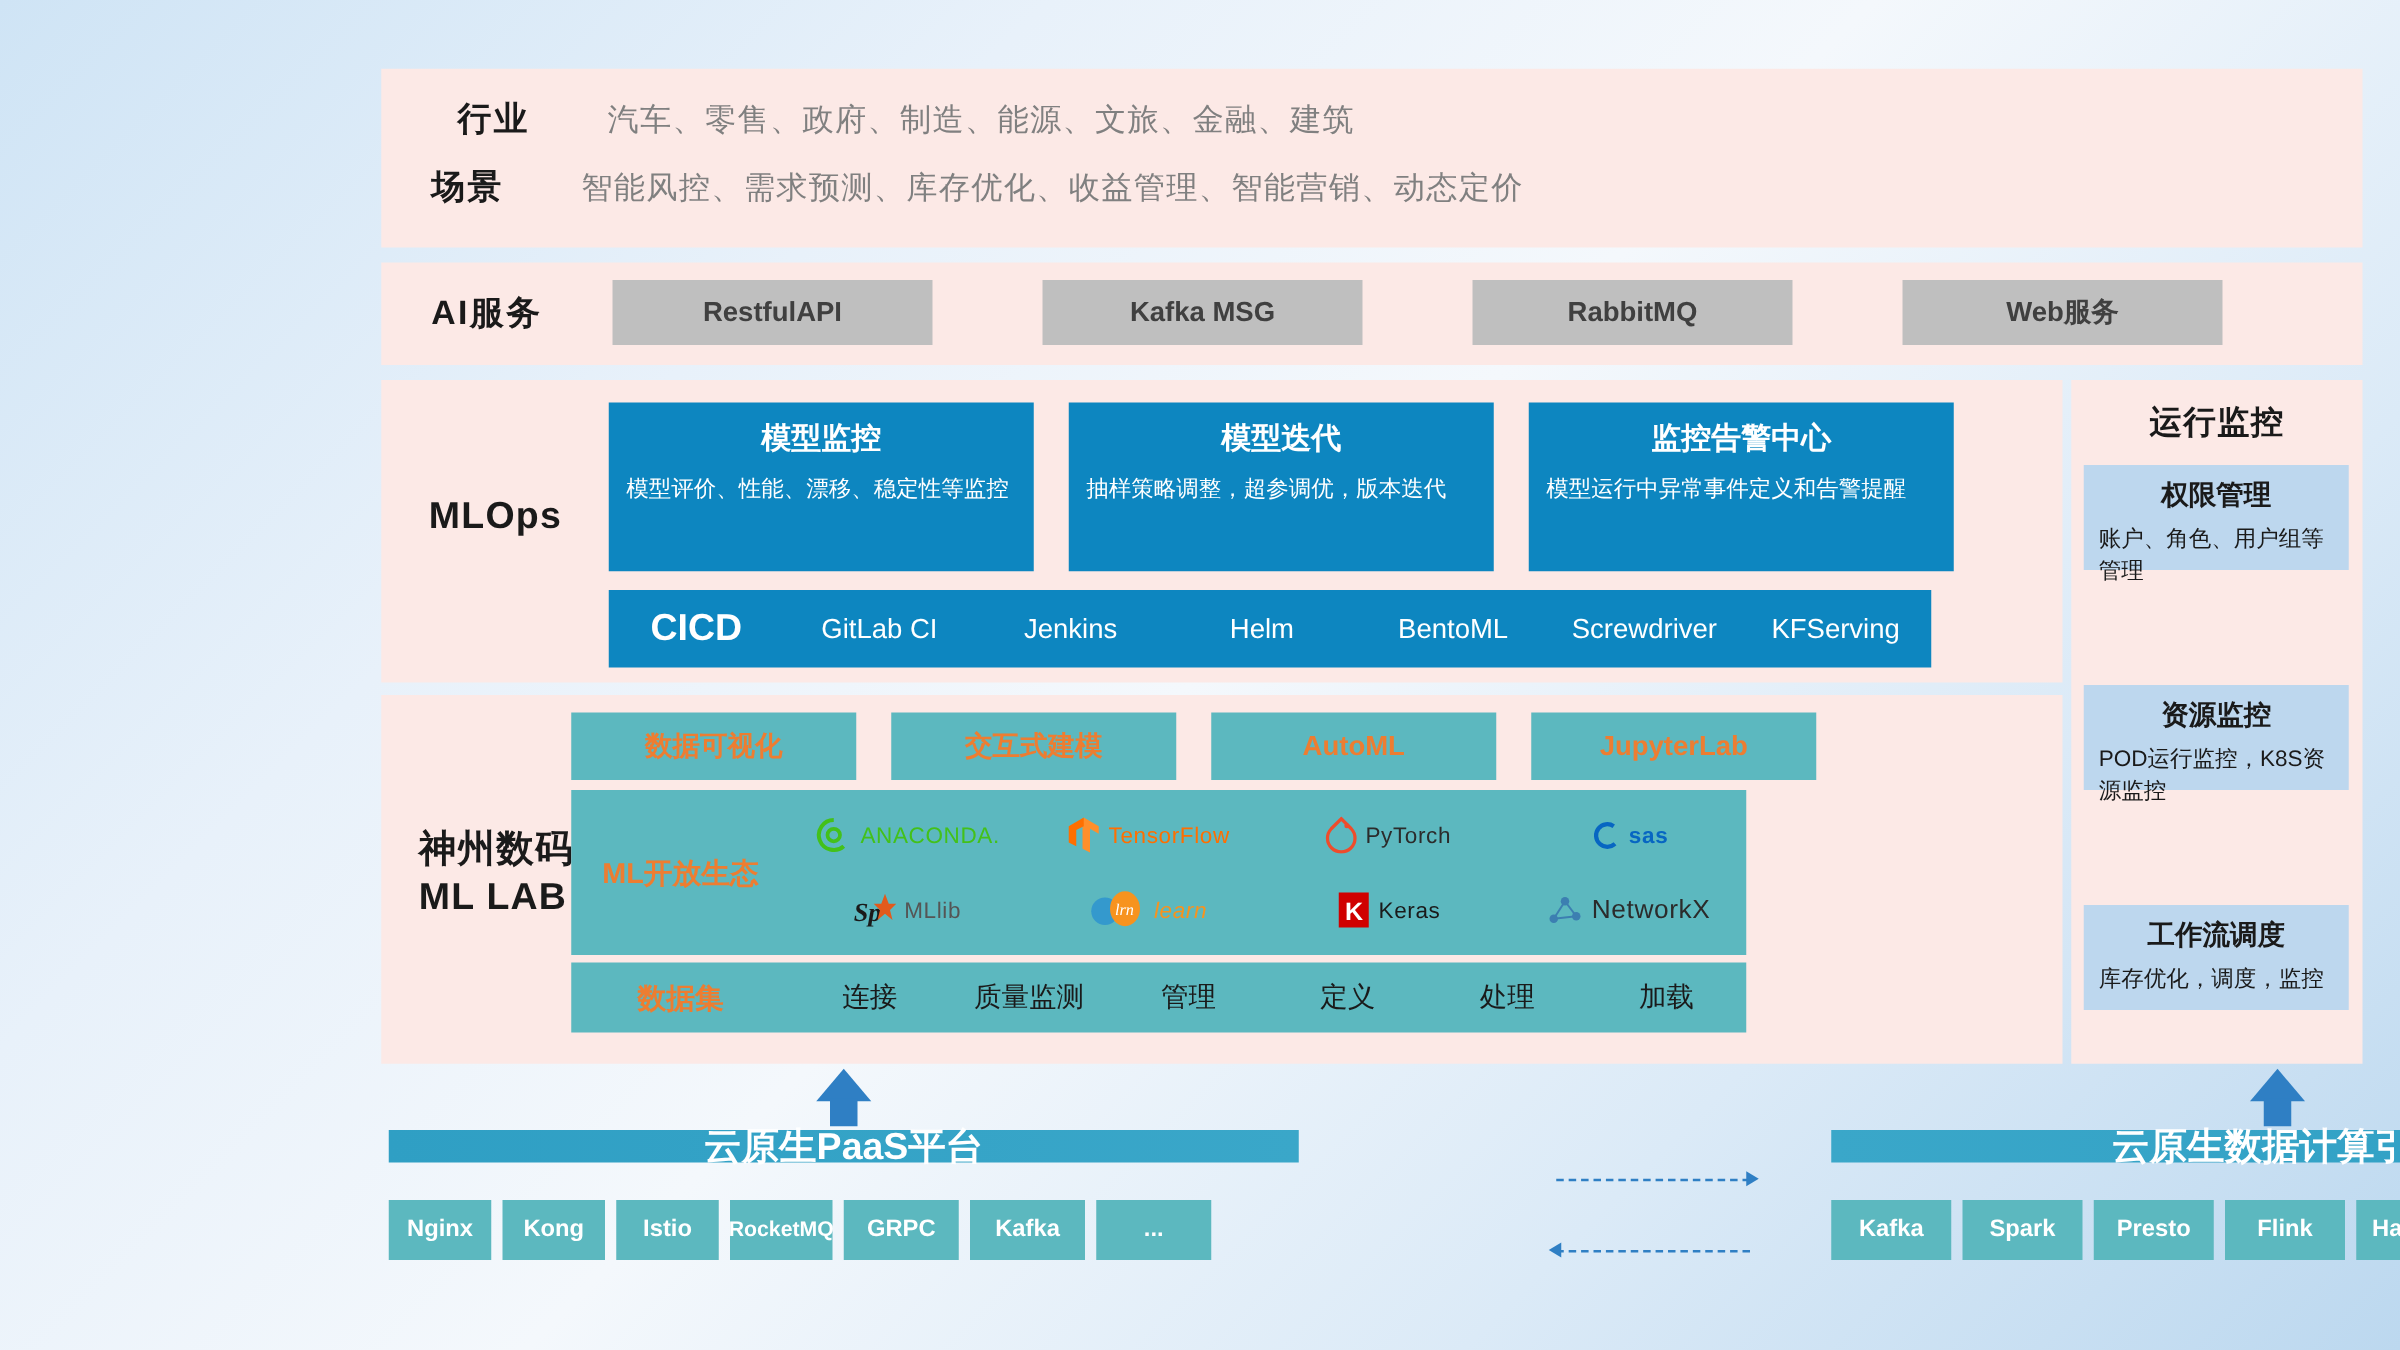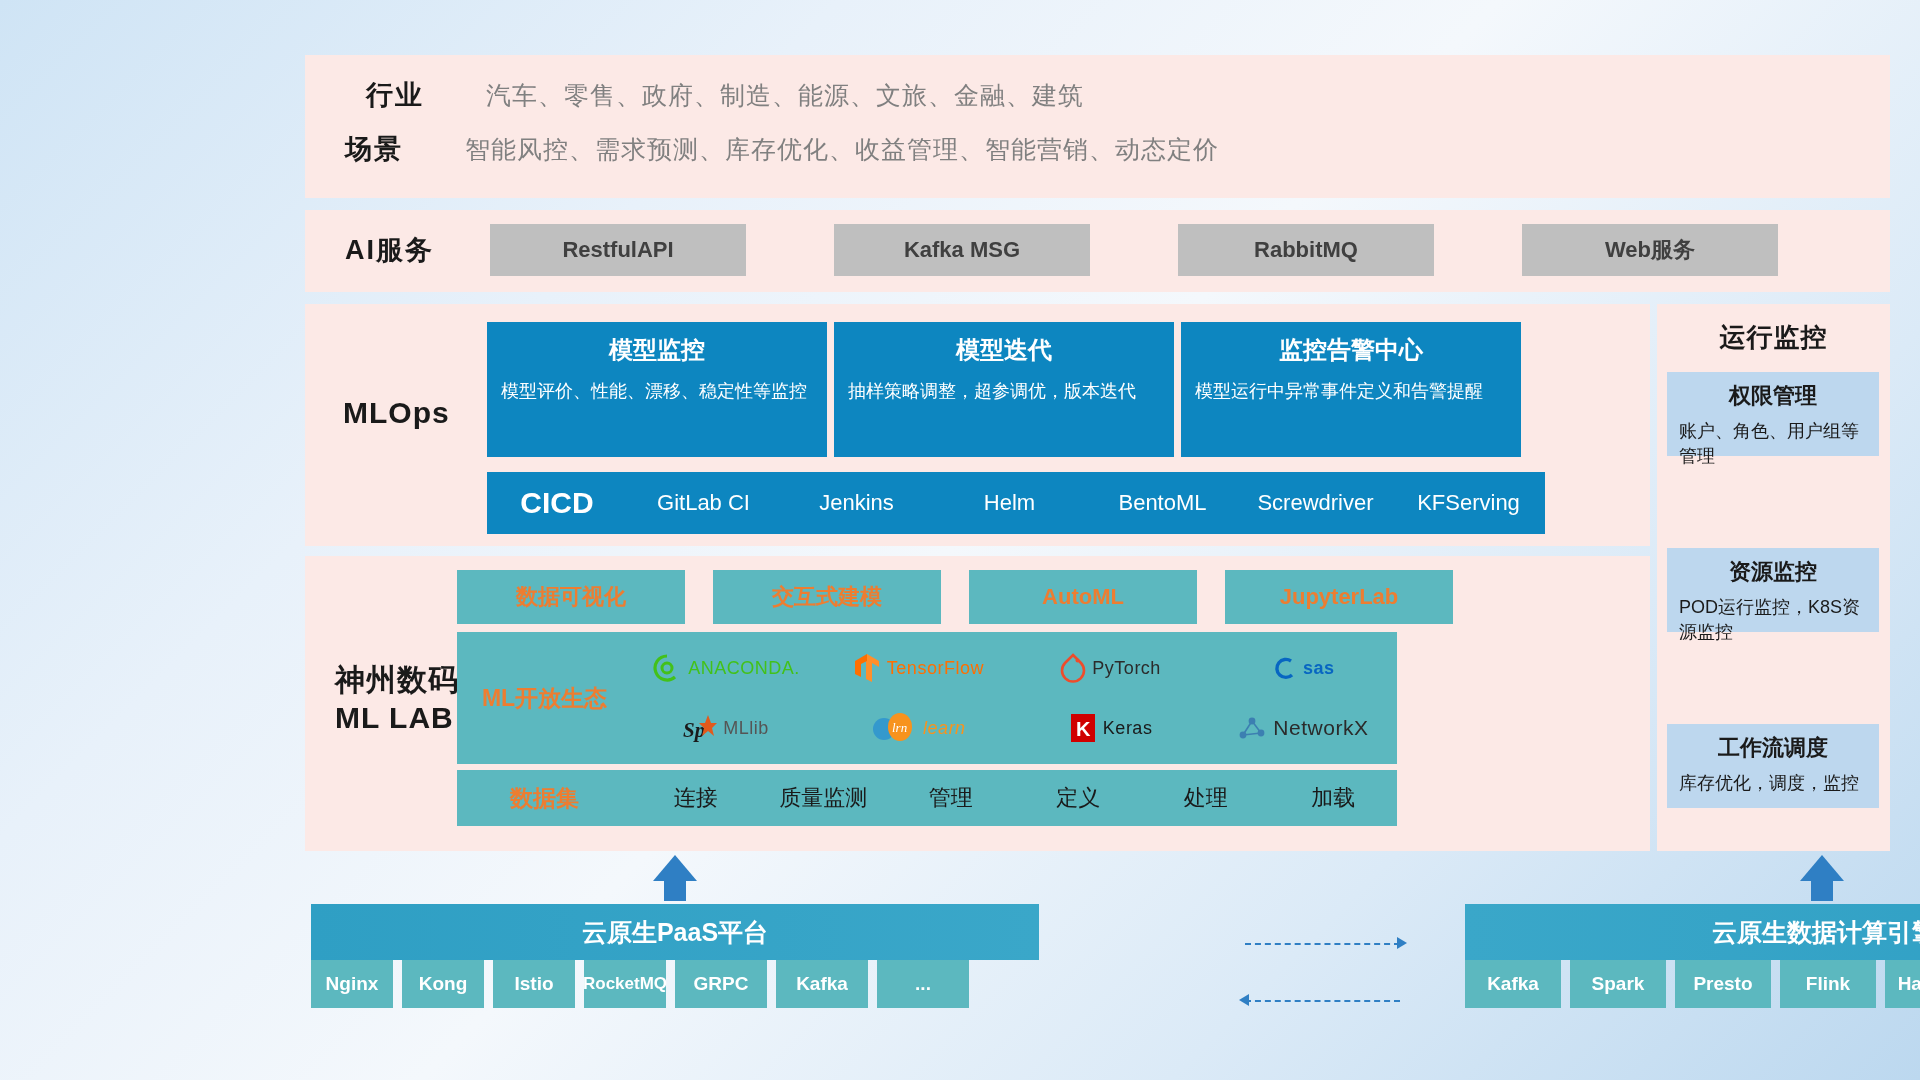--- a/index.html
+++ b/index.html
@@ -65,21 +65,21 @@
   }
 
   
   .side-label {
     position: absolute; font-size: 30px; font-weight: bold; color: #1a1a1a;
     letter-spacing: 1px; line-height: 1.25; text-align: left;
   }
   .mlops-label { left: 38px; top: 90px; }
   .lab-label   { left: 30px; top: 105px; width: 150px; }
 
-  .mlops-cards { position: absolute; left: 182px; top: 18px; display: flex; gap: 7px; }
+  .mlops-cards { position: absolute; left: 182px; top: 18px; display: flex; gap: 28px; }
   .ops-card {
     width: 340px; height: 135px; background: #0d86c0; color: #fff;
     padding: 12px 14px 0 14px;
   }
   .ops-card h4 { font-size: 24px; font-weight: bold; text-align: center; margin-bottom: 12px; }
   .ops-card p  { font-size: 18px; line-height: 1.45; }
 
   .cicd-bar {
     position: absolute; left: 182px; top: 168px;
     width: 1058px; height: 62px; background: #0d86c0;
@@ -133,22 +133,22 @@
     background: #bdd7ee; padding: 9px 12px 0 12px;
   }
   .mon-card h5 { font-size: 22px; font-weight: bold; color: #1a1a1a; text-align: center; margin-bottom: 8px; }
   .mon-card p  { font-size: 18px; line-height: 1.4; color: #1a1a1a; }
   .mon-0 { top: 68px; }
   .mon-1 { top: 244px; }
   .mon-2 { top: 420px; }
 
   
   .cloud-head {
-    position: absolute; height: 56px; color: #fff;
-    font-size: 25px; font-weight: bold;
+    position: absolute; height: 26px; color: #fff;
+    font-size: 30px; font-weight: bold;
     display: flex; align-items: center; justify-content: center;
     background: linear-gradient(90deg, #2f9fc4 0%, #3aa7c9 100%);
   }
   .cloud-paas { left: 6px; top: 904px; width: 728px; }
   .cloud-data { left: 1160px; top: 904px; width: 719px;
     background: linear-gradient(90deg, #3aa7c9 0%, #2f9fc4 100%); }
 
   .tag-row { position: absolute; top: 960px; display: flex; gap: 9px; }
   .tags-left { left: 6px; align-items: flex-end; }
   .tags-right { left: 1160px; }

